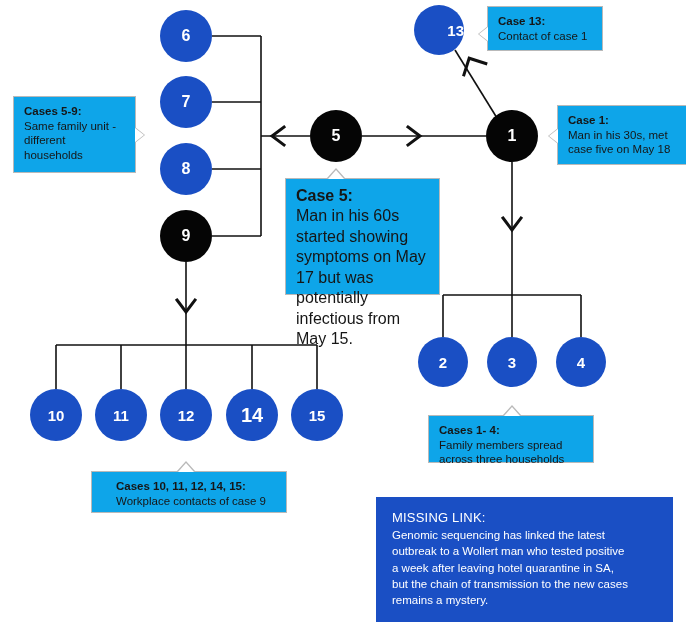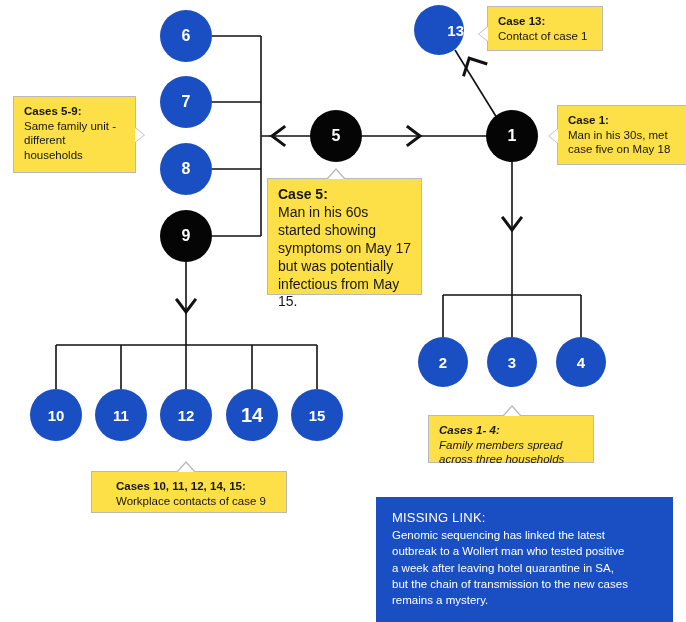--- a/index.html
+++ b/index.html
@@ -6,21 +6,21 @@
   body{font-family:"Liberation Sans",sans-serif;}
   #stage{position:relative;width:686px;height:622px;background:#ffffff;overflow:hidden;}
   #edges{position:absolute;left:0;top:0;width:686px;height:622px;}
 
   .node{position:absolute;border-radius:50%;display:flex;align-items:center;
         justify-content:center;color:#ffffff;font-weight:bold;z-index:3;
         font-family:"Liberation Sans",sans-serif;}
   .node.blue{background:#1A4FC4;}
   .node.black{background:#050505;}
 
-  .callout{position:absolute;background:#fde047;border:1px solid #b9b9b9;
+  .callout{position:absolute;background:#0ea5e9;border:1px solid #b9b9b9;
            box-sizing:border-box;z-index:4;padding:7px 9px 8px 10px;
            font-family:"Liberation Sans",sans-serif;color:#161616;}
   .callout .ttl{font-weight:bold;display:block;line-height:1.28;}
   .callout .bdy{display:block;line-height:1.28;}
 
   
   .tab{position:absolute;width:0;height:0;z-index:5;}
   .tab-r{border-top:7px solid transparent;border-bottom:7px solid transparent;
          border-left:9px solid #ffffff;}
   .tab-r-b{border-top:8px solid transparent;border-bottom:8px solid transparent;
@@ -138,42 +138,42 @@
 
   <div class="callout" style="left:13px;top:96px;width:123px;height:77px;font-size:11.5px;">
     <span class="ttl">Cases 5-9:</span>
     <span class="bdy">Same family unit - different households</span>
   </div>
   <div class="tab tab-r-b" style="left:135px;top:127px;"></div>
   <div class="tab tab-r" style="left:135px;top:128px;"></div>
 
   <div class="tab tab-u-b" style="left:327px;top:168px;"></div>
   <div class="tab tab-u" style="left:328px;top:170px;"></div>
-  <div class="callout" style="left:267px;top:178px;width:155px;height:117px;font-size:14px;">
+  <div class="callout" style="left:285px;top:178px;width:155px;height:117px;font-size:16px;">
     <span class="ttl">Case 5:</span>
     <span class="bdy">Man in his 60s started showing symptoms on May 17 but was potentially infectious from May 15.</span>
   </div>
 
   <div class="tab tab-l-b" style="left:478px;top:26px;"></div>
   <div class="tab tab-l" style="left:479px;top:27px;"></div>
   <div class="callout" style="left:487px;top:6px;width:116px;height:45px;font-size:11.5px;">
     <span class="ttl">Case 13:</span>
     <span class="bdy">Contact of case 1</span>
   </div>
 
   <div class="tab tab-l-b" style="left:548px;top:128px;"></div>
   <div class="tab tab-l" style="left:549px;top:129px;"></div>
   <div class="callout" style="left:557px;top:105px;width:131px;height:60px;font-size:11.5px;">
     <span class="ttl">Case 1:</span>
     <span class="bdy">Man in his 30s, met case five on May 18</span>
   </div>
 
   <div class="tab tab-u-b" style="left:503px;top:405px;"></div>
   <div class="tab tab-u" style="left:504px;top:407px;"></div>
-  <div class="callout" style="left:428px;top:415px;width:166px;height:48px;font-size:11.5px;font-style:italic;">
+  <div class="callout" style="left:428px;top:415px;width:166px;height:48px;font-size:11.5px;">
     <span class="ttl">Cases 1- 4:</span>
     <span class="bdy">Family members spread across three households</span>
   </div>
 
   <div class="tab tab-u-b" style="left:177px;top:461px;"></div>
   <div class="tab tab-u" style="left:178px;top:463px;"></div>
   <div class="callout" style="left:91px;top:471px;width:196px;height:42px;font-size:11.5px;padding-left:24px;">
     <span class="ttl">Cases 10, 11, 12, 14, 15:</span>
     <span class="bdy">Workplace contacts of case 9</span>
   </div>

